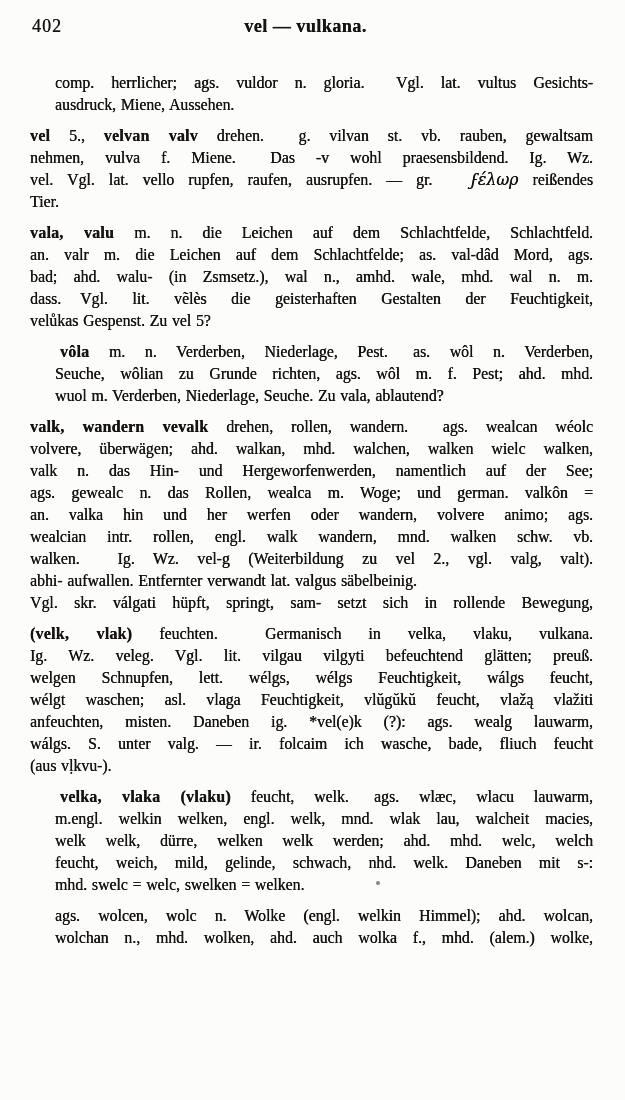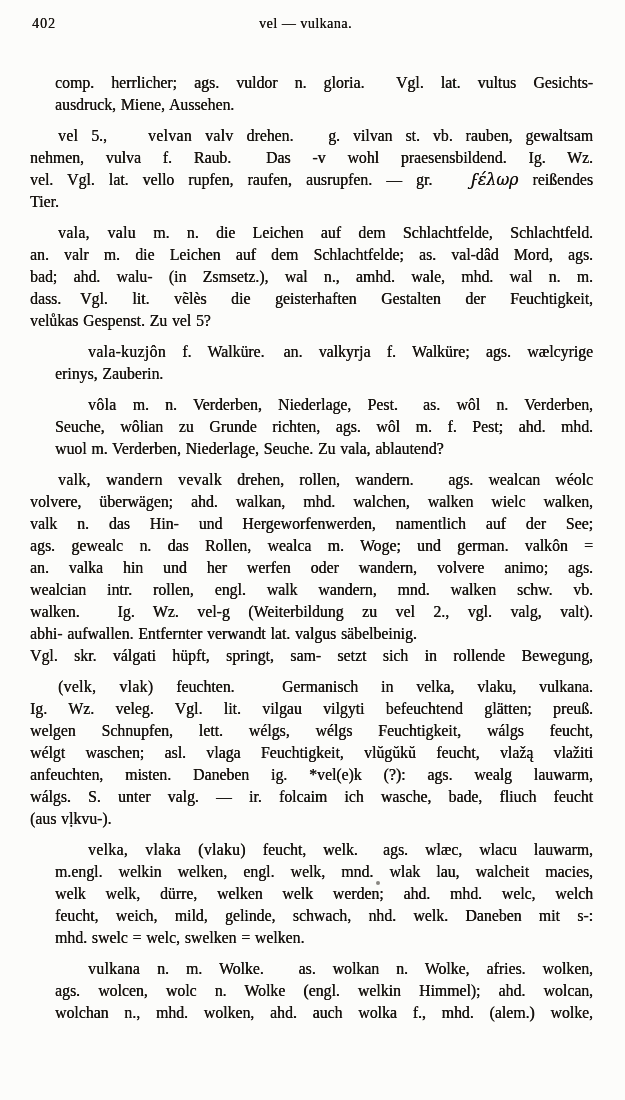--- a/index.html
+++ b/index.html
@@ -14,41 +14,41 @@
     font-size: 15.8px;
     box-sizing: border-box;
     padding: 16px 32px 0 30px;
     overflow: hidden;
     text-shadow: 0.3px 0 0 currentColor;
   }
   .header {
     position: relative;
     height: 24px;
     margin-bottom: 32px;
-    font-size: 14px;
+    font-size: 18px;
   }
   .pagenum { position: absolute; left: 2px; top: 0; letter-spacing: 1px; }
   .runtitle {
     position: absolute; left: 0; right: 12px; top: 0;
-    text-align: center; letter-spacing: 0.5px;
+    text-align: center; letter-spacing: 0.5px; font-weight: bold;
   }
   .entry { margin: 0 0 9px 0; }
   .entry:last-child { margin-bottom: 0; }
   .entry.cont, .entry.sub { margin-left: 25px; }
   .line {
     line-height: 22px;
     height: 22px;
     text-align: justify;
     text-align-last: justify;
     word-spacing: 0.05em;
     white-space: normal;
   }
   .line.end { text-align-last: left; }
   .line.first { text-indent: 5px; }
-  .hw { font-weight: 400; letter-spacing: 0.3px; margin-left: 28px; }
+  .hw { font-weight: 700; letter-spacing: 0.3px; }
   .greek { font-family: "DejaVu Serif", serif; font-style: italic; margin-left: 24px; }
   .gap { display: inline-block; height: 2px; }
   .speck {
     position: absolute; left: 376px; top: 881px;
     width: 4px; height: 4px; border-radius: 50%;
     background: #3a352f; opacity: 0.6;
   }
 </style>
 </head>
 <body>
@@ -58,34 +58,30 @@
     <span class="pagenum">402</span>
     <span class="runtitle">vel — vulkana.</span>
   </div>
   <div>
       <div class="entry cont">
         <div class="line"><span>comp. herrlicher; ags. vuldor n. gloria.</span><span class="gap" style="width: 2em;"></span><span>Vgl. lat. vultus Gesichts-</span></div>
         <div class="line end"><span>ausdruck, Miene, Aussehen.</span></div>
       </div>
       <div class="entry main">
         <div class="line"><span class="hw">vel</span><span> 5., </span><span class="hw">velvan valv</span><span> drehen.</span><span class="gap" style="width: 2.2em;"></span><span>g. vilvan st. vb. rauben, gewaltsam</span></div>
-        <div class="line"><span>nehmen, vulva f. Raub.</span><span class="gap" style="width: 2.2em;"></span><span>Das -v wohl praesensbildend. Ig. Wz.</span></div>
+        <div class="line"><span>nehmen, vulva f. Miene.</span><span class="gap" style="width: 2.2em;"></span><span>Das -v wohl praesensbildend. Ig. Wz.</span></div>
         <div class="line"><span>vel. Vgl. lat. vello rupfen, raufen, ausrupfen. — gr. </span><span class="greek">ϝέλωρ</span><span> reißendes</span></div>
         <div class="line end"><span>Tier.</span></div>
       </div>
       <div class="entry main">
         <div class="line"><span class="hw">vala, valu</span><span> m. n. die Leichen auf dem Schlachtfelde, Schlachtfeld.</span></div>
         <div class="line"><span>an. valr m. die Leichen auf dem Schlachtfelde; as. val-dâd Mord, ags.</span></div>
         <div class="line"><span>bad; ahd. walu- (in Zsmsetz.), wal n., amhd. wale, mhd. wal n. m.</span></div>
         <div class="line"><span>dass.</span><span class="gap" style="width: 1.2em;"></span><span>Vgl. lit. vẽlès die geisterhaften Gestalten der Feuchtigkeit,</span></div>
         <div class="line end"><span>velůkas Gespenst. Zu vel 5?</span></div>
-      </div>
-      <div class="entry sub">
-        <div class="line first"><span class="hw">vala-kuzjôn</span><span> f. Walküre.</span><span class="gap" style="width: 1.2em;"></span><span>an. valkyrja f. Walküre; ags. wælcyrige</span></div>
-        <div class="line end"><span>erinys, Zauberin.</span></div>
       </div>
       <div class="entry sub">
         <div class="line first"><span class="hw">vôla</span><span> m. n. Verderben, Niederlage, Pest.</span><span class="gap" style="width: 1.6em;"></span><span>as. wôl n. Verderben,</span></div>
         <div class="line"><span>Seuche, wôlian zu Grunde richten, ags. wôl m. f. Pest; ahd. mhd.</span></div>
         <div class="line end"><span>wuol m. Verderben, Niederlage, Seuche. Zu vala, ablautend?</span></div>
       </div>
       <div class="entry main">
         <div class="line"><span class="hw">valk, wandern vevalk</span><span> drehen, rollen, wandern.</span><span class="gap" style="width: 2.2em;"></span><span>ags. wealcan wéolc</span></div>
         <div class="line"><span>volvere, überwägen; ahd. walkan, mhd. walchen, walken wielc walken,</span></div>
         <div class="line"><span>valk n. das Hin- und Hergeworfenwerden, namentlich auf der See;</span></div>
@@ -106,19 +102,18 @@
         <div class="line end"><span>(aus vḷkvu-).</span></div>
       </div>
       <div class="entry sub">
         <div class="line first"><span class="hw">velka, vlaka (vlaku)</span><span> feucht, welk.</span><span class="gap" style="width: 1.6em;"></span><span>ags. wlæc, wlacu lauwarm,</span></div>
         <div class="line"><span>m.engl. welkin welken, engl. welk, mnd. wlak lau, walcheit macies,</span></div>
         <div class="line"><span>welk welk, dürre, welken welk werden; ahd. mhd. welc, welch</span></div>
         <div class="line"><span>feucht, weich, mild, gelinde, schwach, nhd. welk. Daneben mit s-:</span></div>
         <div class="line end"><span>mhd. swelc = welc, swelken = welken.</span></div>
       </div>
       <div class="entry sub">
-        <div class="line first"><span class="hw">vulkana</span><span> n. m. Wolke.</span><span class="gap" style="width: 2.2em;"></span><span>as. wolkan n. Wolke, afries. wolken,</span></div>
         <div class="line"><span>ags. wolcen, wolc n. Wolke (engl. welkin Himmel); ahd. wolcan,</span></div>
         <div class="line"><span>wolchan n., mhd. wolken, ahd. auch wolka f., mhd. (alem.) wolke,</span></div>
       </div>
     </div>
   <div class="speck"></div>
 </div>
 
 </body></html>

